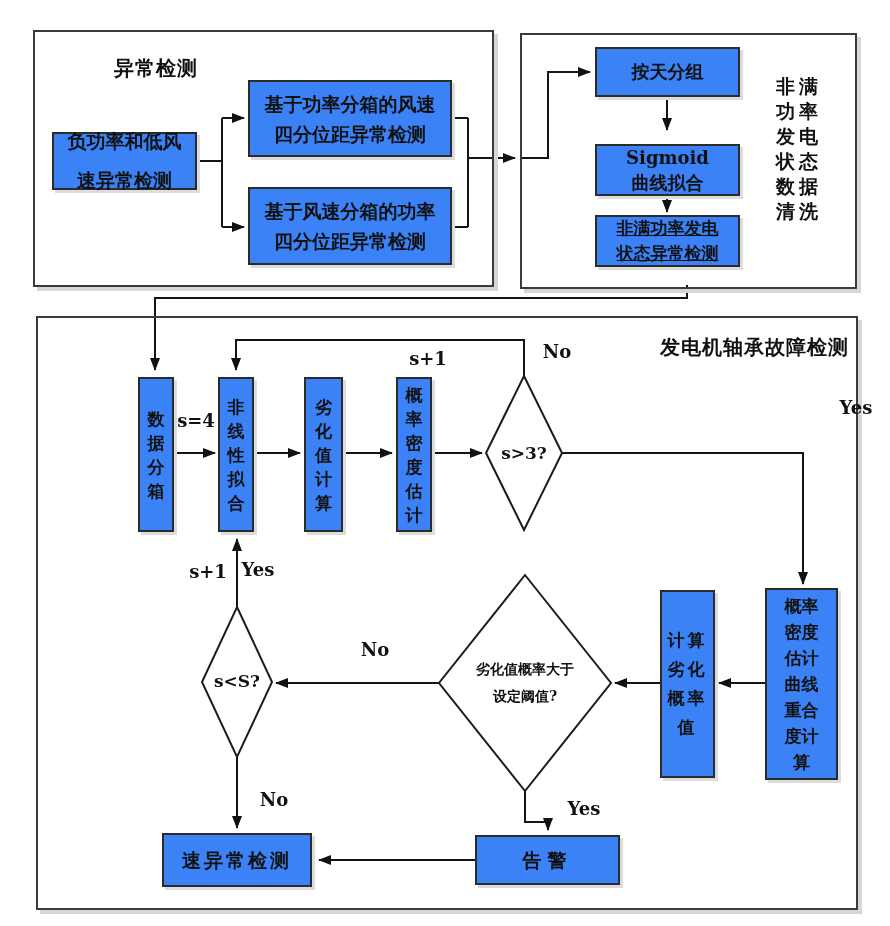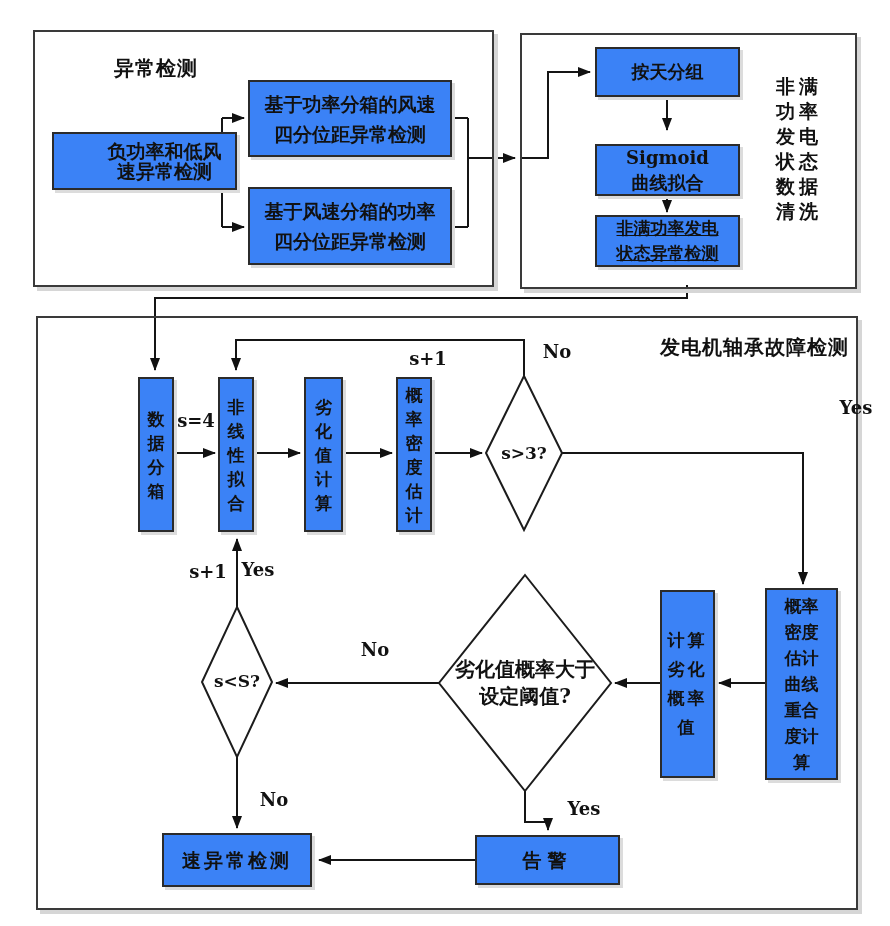--- a/index.html
+++ b/index.html
@@ -104,21 +104,21 @@
 
   <div class="title" style="left:90px;top:55px;margin-left:24px;">异常检测</div>
   <div class="title" style="left:660px;top:334px;">发电机轴承故障检测</div>
   <div class="sidelabel" style="left:772px;top:74px;width:54px;">非满
 功率
 发电
 状态
 数据
 清洗</div>
 
-  <div class="box hbox" style="left:52px;top:132px;width:141px;height:54px;line-height:20px;padding-left:40px;">负功率和低风
+  <div class="box hbox" style="left:52px;top:132px;width:141px;height:54px;line-height:39px;">负功率和低风
 速异常检测</div>
   <div class="box hbox" style="left:248px;top:80px;width:200px;height:73px;">基于功率分箱的风速
 四分位距异常检测</div>
   <div class="box hbox" style="left:248px;top:187px;width:200px;height:74px;">基于风速分箱的功率
 四分位距异常检测</div>
 
   <div class="box hbox" style="left:595px;top:47px;width:141px;height:46px;font-size:18px;">按天分组</div>
   <div class="box hbox" style="left:595px;top:144px;width:141px;height:48px;font-size:18px;line-height:25px;">Sigmoid
 曲线拟合</div>
   <div class="box hbox" style="left:595px;top:215px;width:141px;height:48px;font-size:17px;line-height:25px;text-decoration:underline;">非满功率发电
@@ -154,21 +154,21 @@
 算</div>
   <div class="box vbox" style="left:660px;top:590px;width:51px;height:184px;line-height:29px;letter-spacing:3px;">计算
 劣化
 概率
 值</div>
 
   <div class="box hbox" style="left:162px;top:833px;width:146px;height:50px;letter-spacing:3px;">速异常检测</div>
   <div class="box hbox" style="left:475px;top:835px;width:141px;height:46px;letter-spacing:6px;">告警</div>
 
   <div class="dtext" style="left:484px;top:443px;width:80px;font-size:17px;">s&gt;3?</div>
-  <div class="dtext" style="left:435px;top:656px;width:180px;font-size:20px;line-height:27px;">劣化值概率大于
+  <div class="dtext" style="left:435px;top:656px;width:180px;font-size:14px;line-height:27px;">劣化值概率大于
 设定阈值?</div>
   <div class="dtext" style="left:197px;top:671px;width:80px;font-size:17px;">s&lt;S?</div>
 
   <div class="flabel" style="left:172px;top:410px;width:48px;">s=4</div>
   <div class="flabel" style="left:406px;top:348px;width:44px;">s+1</div>
   <div class="flabel" style="left:535px;top:341px;width:44px;">No</div>
   <div class="flabel" style="left:832px;top:397px;width:48px;">Yes</div>
   <div class="flabel" style="left:353px;top:639px;width:44px;">No</div>
   <div class="flabel" style="left:185px;top:561px;width:46px;">s+1</div>
   <div class="flabel" style="left:234px;top:559px;width:48px;">Yes</div>

